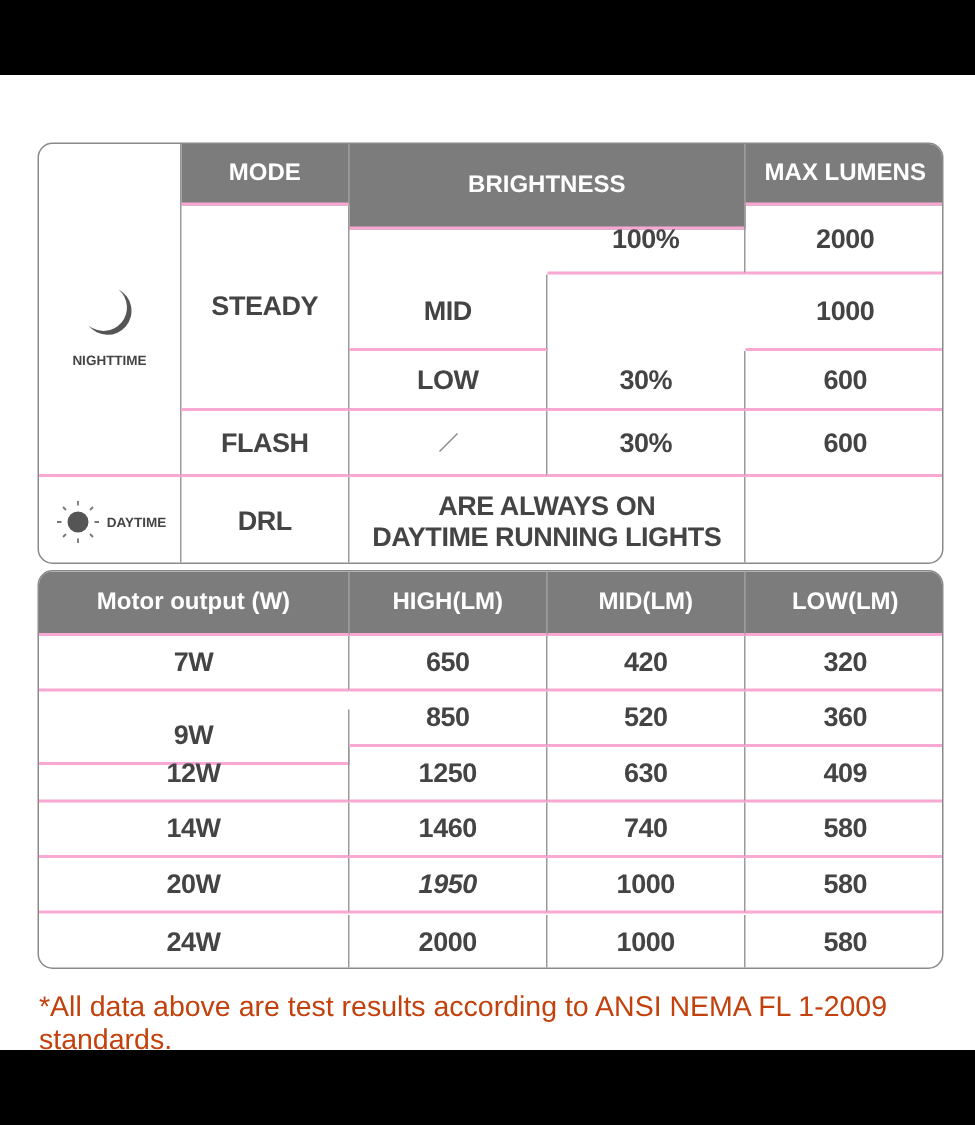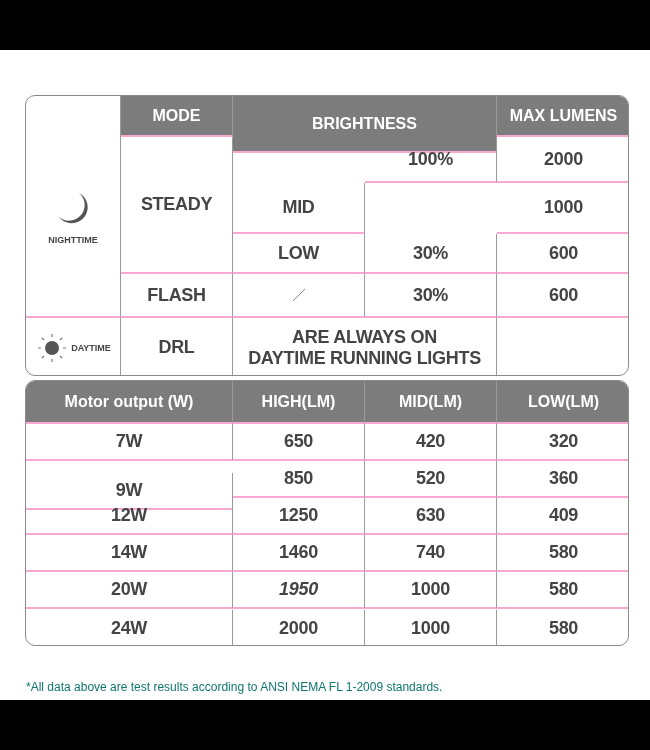--- a/index.html
+++ b/index.html
@@ -4,21 +4,21 @@
 <style>
 *{box-sizing:border-box;margin:0;padding:0}
 body{width:650px;height:750px;background:#fff;position:relative;font-family:"Liberation Sans",sans-serif;overflow:hidden}
 .bar{position:absolute;left:0;width:650px;background:#000}
 .t{position:absolute;border:1.5px solid #8a8a8a;border-radius:10px;overflow:hidden;background:#fff}
 .c{position:absolute;display:flex;align-items:center;justify-content:center;text-align:center;color:#444;font-weight:bold;font-size:18px;border-right:1px solid #9a9a9a;border-bottom:2px solid #f9a8d4;font-family:"Liberation Sans Narrow","Liberation Sans",sans-serif;letter-spacing:-0.3px}
 .h{background:#7c7c7c;color:#fff;font-size:16px;letter-spacing:0}
 .nb{border-right:none}
 .bb{border-bottom:none}
 .small{font-size:9px;color:#444;font-weight:bold;letter-spacing:0}
-.note{position:absolute;left:26px;top:680px;font-size:12px;color:#0f766e}
+.note{position:absolute;left:26px;top:661px;font-size:19px;color:#c2410c}
 </style>
 </head>
 <body>
 
 <div class="bar" style="top:0;height:50px"></div>
 <div class="bar" style="top:700px;height:50px"></div>
 
 <div class="t" style="left:25px;top:95px;width:604px;height:281px">
 
   <div class="c" style="left:0;top:0;width:95px;height:222px;flex-direction:column;gap:8px;padding-top:20px">

